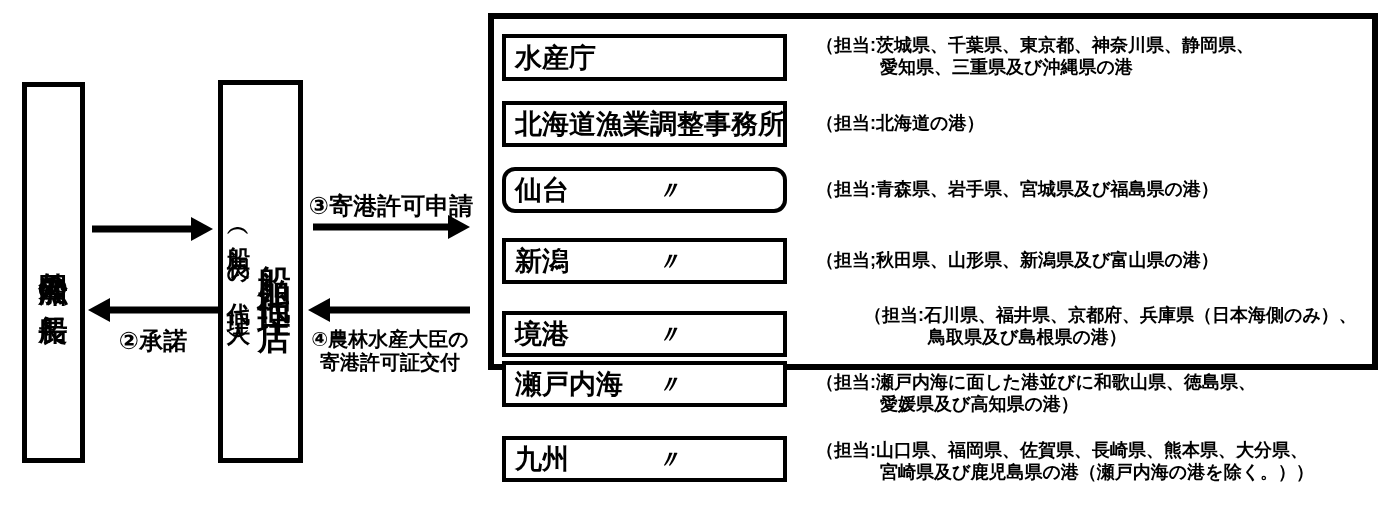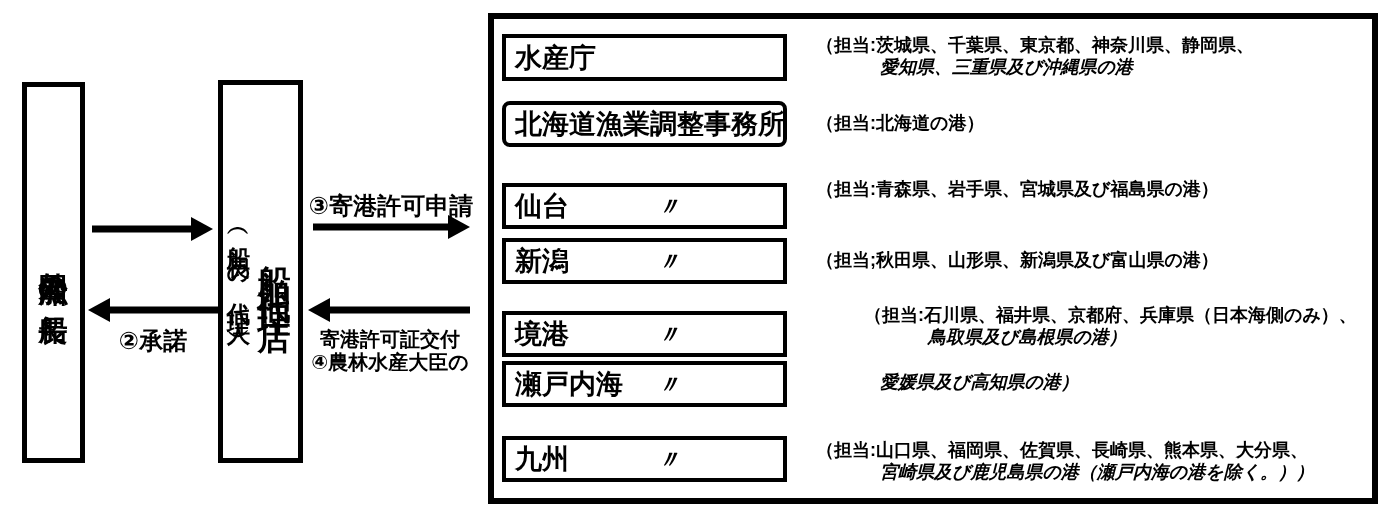--- a/index.html
+++ b/index.html
@@ -46,40 +46,40 @@
   .a3 { left: 313px; top: 214px; width: 157px; }
   .a4 { left: 308px; top: 297px; width: 162px; }
 
   .arrow-label { position: absolute; text-align: center; line-height: 1.15; white-space: nowrap; }
   .lab-a1 { left: 70px;  top: 166px; width: 160px; font-size: 21px; }
   .lab-a2 { left: 88px;  top: 327px; width: 130px; font-size: 24px; }
   .lab-a3 { left: 308px; top: 192px; width: 166px; font-size: 24px; }
   .lab-a4 { left: 300px; top: 328px; width: 180px; font-size: 20px; }
 
   
-  .big-box { position: absolute; left: 488px; top: 13px; width: 890px; height: 491px;
+  .big-box { position: absolute; left: 488px; top: 13px; width: 890px; height: 357px;
              border: 6px solid #000; box-sizing: border-box; background: #fff; }
 
   .office-box { position: absolute; left: 8px; width: 285px; height: 46px;
                 border: 4px solid #000; box-sizing: border-box; background: #fff; }
   .office-box .name { position: absolute; left: 9px; top: 50%; transform: translateY(-50%);
                       font-size: 27px; white-space: nowrap; }
   .office-box .ditto { position: absolute; left: 150px; top: 50%; transform: translateY(-50%);
                        font-size: 25px; font-style: italic; }
 
   .ob1 { top: 15px; height: 47px; }
-  .ob2 { top: 82px; border-radius: 8px; }
-  .ob3 { top: 164px; }
+  .ob2 { top: 82px; }
+  .ob3 { top: 148px; border-radius: 13px; }
   .ob4 { top: 219px; }
   .ob5 { top: 292px; padding-left: 40px; }
   .ob6 { top: 342px; }
   .ob7 { top: 417px; }
 
   .note { position: absolute; left: 322px; font-size: 18px; line-height: 22px; white-space: nowrap; }
-  .note .cont { padding-left: 64px; font-style: italic; }
+  .note .cont { padding-left: 64px; }
   .nt1 { top: 15px; }
   .nt2 { top: 93px; }
   .nt3 { top: 159px; }
   .nt4 { top: 230px; }
   .nt5 { top: 285px; margin-left: 48px; }
   .nt6 { top: 352px; }
   .nt7 { top: 420px; }
 </style>
 </head>
 <body>
@@ -110,22 +110,22 @@
   <div class="arrow right a3">
     <div class="shaft"></div>
     <div class="head"></div>
   </div>
 
   <div class="arrow left a4">
     <div class="shaft"></div>
     <div class="head"></div>
   </div>
   <div class="arrow-label lab-a4">
+    <div>④農林水産大臣の</div>
     <div>寄港許可証交付</div>
-    <div>④農林水産大臣の</div>
   </div>
 
   <div class="big-box">
 
     <div class="office-box ob1">
       <span class="name">水産庁</span>
     </div>
     <div class="note nt1">
       <div>（担当:茨城県、千葉県、東京都、神奈川県、静岡県、</div>
       <div class="cont">愛知県、三重県及び沖縄県の港</div>
@@ -161,20 +161,21 @@
     <div class="note nt5">
       <div>（担当:石川県、福井県、京都府、兵庫県（日本海側のみ）、</div>
       <div class="cont">鳥取県及び島根県の港）</div>
     </div>
 
     <div class="office-box ob6">
       <span class="name">瀬戸内海</span>
       <span class="ditto">〃</span>
     </div>
     <div class="note nt6">
+      <div>（担当:瀬戸内海に面した港並びに和歌山県、徳島県、</div>
       <div class="cont">愛媛県及び高知県の港）</div>
     </div>
 
     <div class="office-box ob7">
       <span class="name">九州</span>
       <span class="ditto">〃</span>
     </div>
     <div class="note nt7">
       <div>（担当:山口県、福岡県、佐賀県、長崎県、熊本県、大分県、</div>
       <div class="cont">宮崎県及び鹿児島県の港（瀬戸内海の港を除く。））</div>

